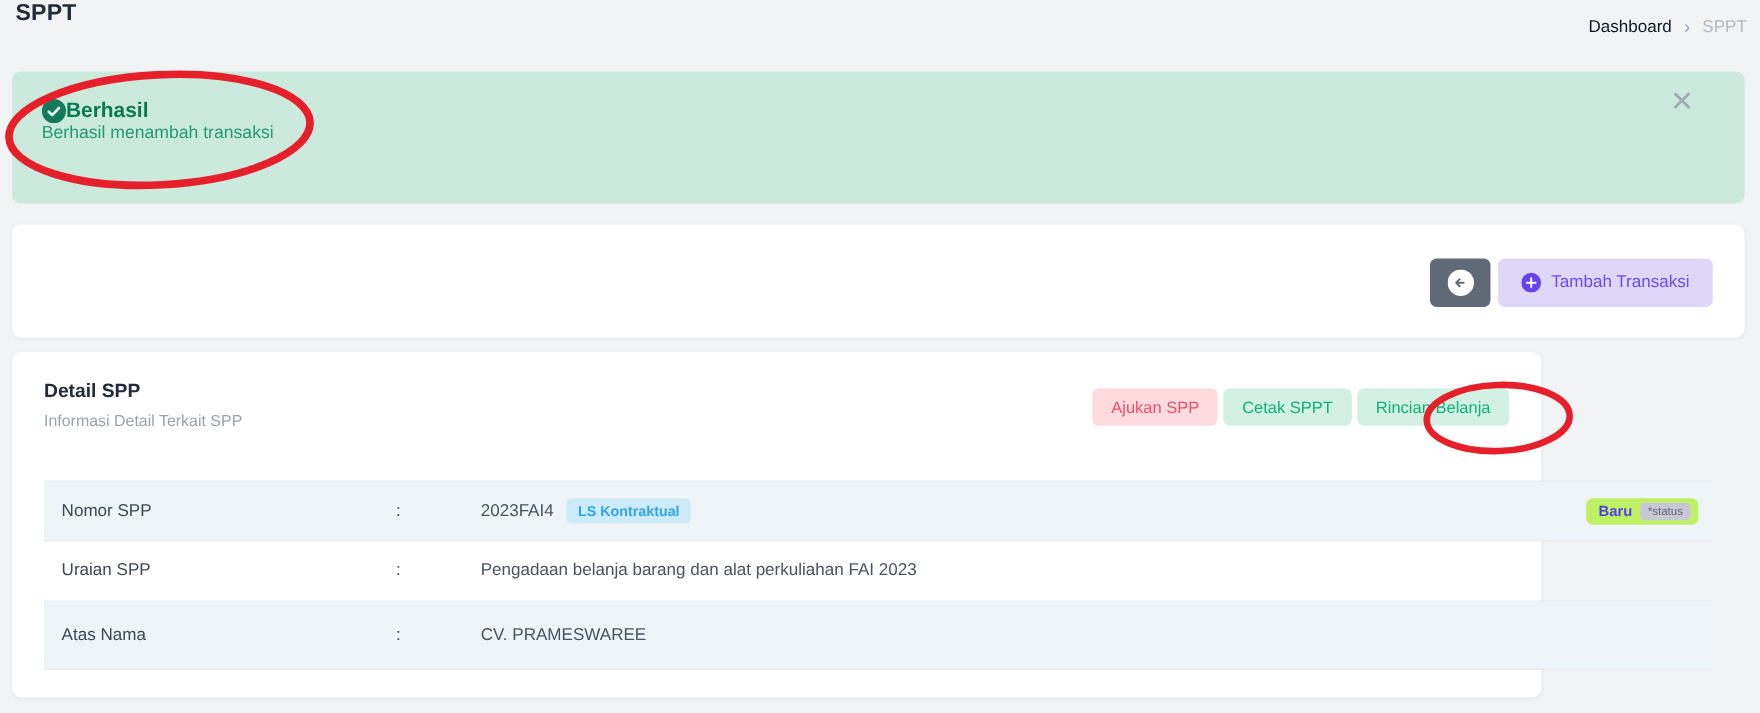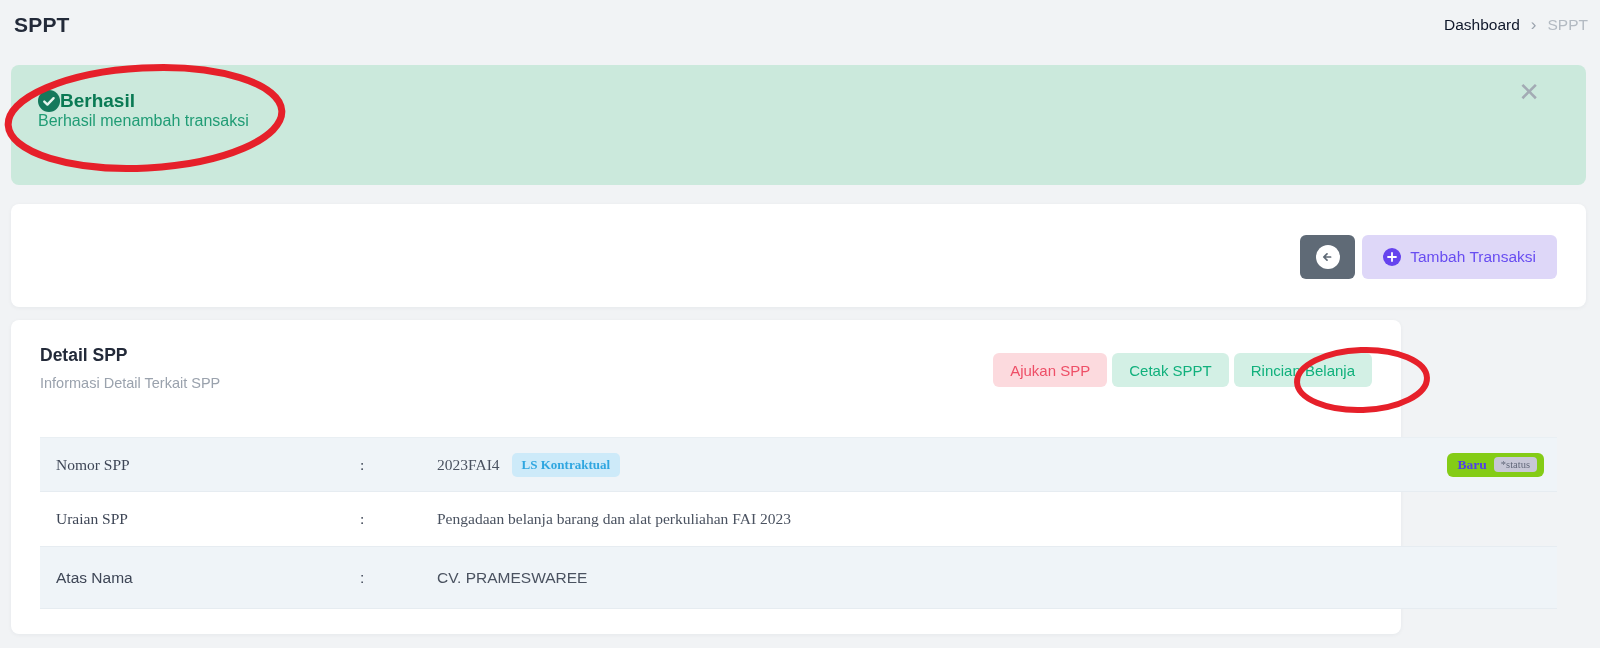--- a/index.html
+++ b/index.html
@@ -2,21 +2,21 @@
 <html><head>
 <meta charset="utf-8">
 <style>
   * { margin:0; padding:0; box-sizing:border-box; }
   html,body { width:1600px; height:648px; overflow:hidden; }
   body { font-family:"Liberation Sans", sans-serif; background:#f1f3f5; position:relative; }
   .page { position:relative; width:1600px; height:648px; }
 
   
   .hdr { position:absolute; left:14px; top:0; width:1574px; height:50px;
-         display:flex; justify-content:space-between; align-items:center; }
+         display:flex; justify-content:space-between; }
   .hdr h1 { font-size:21px; font-weight:700; color:#232a39; letter-spacing:.2px; }
   .crumbs { display:flex; align-items:center; gap:11px; font-size:15.5px; }
   .crumb-a { color:#0f172a; cursor:pointer; }
   .crumb-sep { color:#9aa2ad; font-size:17px; }
   .crumb-cur { color:#b3bac2; }
 
   
   .alert { position:absolute; left:11px; top:65px; width:1575px; height:120px;
            background:#cbe9dc; border-radius:8px; }
   .alert-head { display:flex; align-items:center; gap:0; padding:25px 0 0 27px; }
@@ -49,27 +49,27 @@
               font-size:15px; font-family:inherit; }
   .btn-pill.danger { background:#fcdade; color:#ee4f67; }
   .btn-pill.success { background:#d3f0e5; color:#10b07c; }
 
   
   .tbl { position:absolute; left:29px; top:117px; width:1517px; }
   .trow { display:flex; align-items:center; padding-left:16px;
           border-bottom:1px solid #e6ecf1; font-size:15.5px; }
   .trow:first-child { border-top:1px solid #e9eff3; }
   .trow.stripe { background:#eff4f8; }
-  .trow.h55 { height:55px;font-family:Liberation Serif, serif; } .trow.h62 { height:62px; }
+  .trow.h55 { height:55px; } .trow.h62 { height:62px; }
   .t-label { width:304px; color:#3e4656; }
   .t-colon { width:77px; color:#3e4656; }
   .t-value { color:#4a5260; display:flex; align-items:center; gap:12px; flex:1; }
   .badge-ls { background:#cdeaf9; color:#2fa6e0; font-size:13px; font-weight:700;
               padding:4px 10px; border-radius:5px; }
-  .badge-status { margin-left:auto; margin-right:13px; background:#84cc16; border-radius:6px;
+  .badge-status { margin-left:auto; margin-right:13px; background:#bef264; border-radius:6px;
                   display:flex; align-items:center; gap:7px; padding:4px 7px 4px 11px; }
   .badge-status b { font-size:13.5px; color:#5140e8; font-weight:700; }
   .badge-status .note { background:#c7c7d6; color:#62687a; font-size:10.5px;
                         padding:2px 7px; border-radius:4px; }
 
   
   .anno { position:absolute; left:0; top:0; width:1600px; height:648px; pointer-events:none; }
 </style>
 </head>
 <body>

